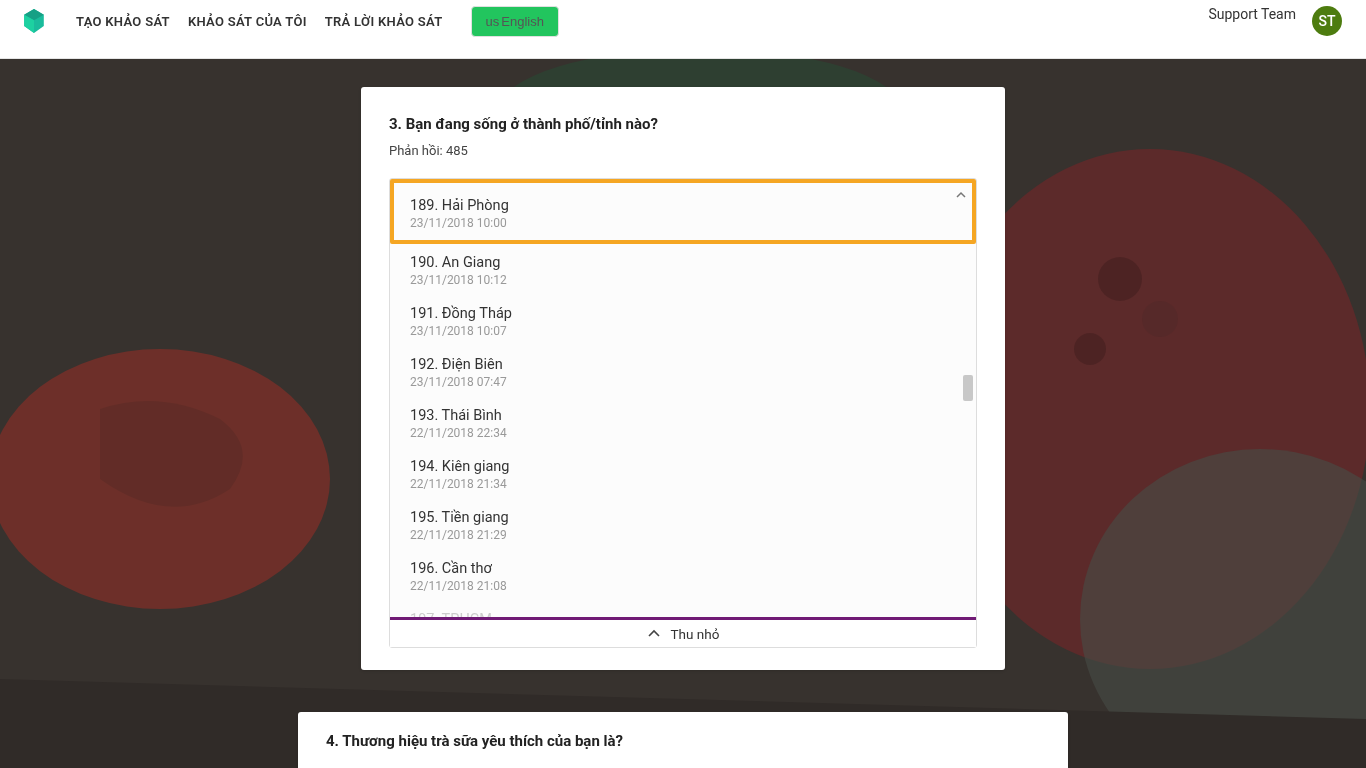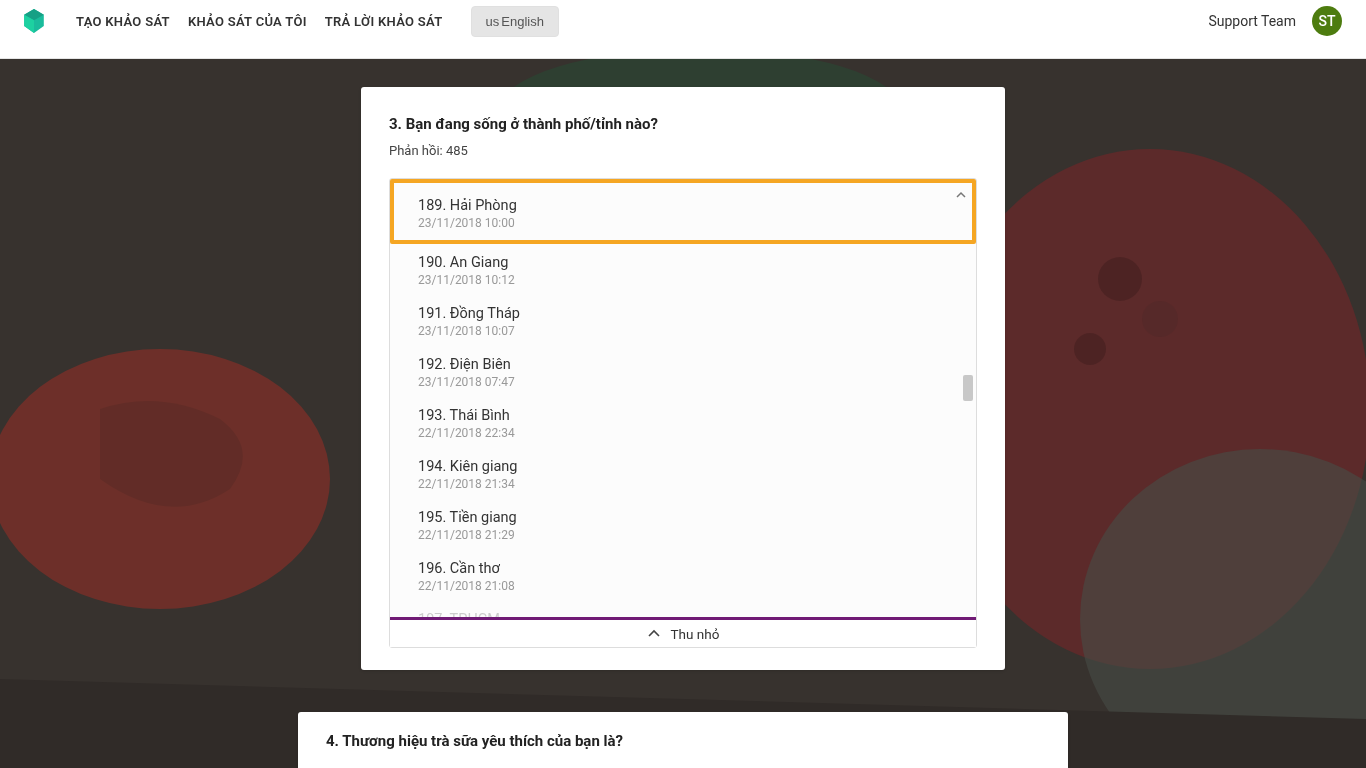--- a/index.html
+++ b/index.html
@@ -3,42 +3,42 @@
   <meta charset="utf-8">
   <style>
     * { margin: 0; padding: 0; box-sizing: border-box; }
     body { font-family: -apple-system, BlinkMacSystemFont, "Segoe UI", Roboto, "Helvetica Neue", Arial, sans-serif; background: #f5f5f5; overflow: hidden; height: 768px; width: 1366px; }
 
     
     .header { height: 59px; background: #fff; display: flex; align-items: center; padding: 0 24px 16px 20px; border-bottom: 1px solid #e5e5e5; }
     .logo { width: 28px; height: 28px; margin-right: 28px; }
     .nav-links { display: flex; gap: 18px; align-items: center; }
     .nav-link { font-size: 13px; font-weight: 600; color: #333; letter-spacing: 0.3px; cursor: pointer; }
-    .lang-btn { margin-left: 10px; background: #e5e5e5; border: 1px solid #e0e0e0; border-radius: 4px; padding: 7px 14px; font-size: 13px; color: #555; cursor: pointer; display: flex; align-items: center; gap: 2px; }
-    .header-right { margin-left: auto; display: flex; align-items: center; gap: 16px; }
+    .lang-btn { margin-left: 10px; background: #22c55e; border: 1px solid #e0e0e0; border-radius: 4px; padding: 7px 14px; font-size: 13px; color: #555; cursor: pointer; display: flex; align-items: center; gap: 2px; }
+    .header-right { margin-left: auto; display: flex; align-items: flex-start; gap: 16px; }
     .support-text { font-size: 14px; color: #333; }
     .avatar { width: 30px; height: 30px; border-radius: 50%; background: #4d7c0f; color: #fff; font-size: 14px; font-weight: 500; display: flex; align-items: center; justify-content: center; }
 
     
     .bg-layer { position: absolute; top: 59px; left: 0; right: 0; bottom: 0; overflow: hidden; }
     .bg-img { position: absolute; inset: 0; }
     .bg-overlay { position: absolute; inset: 0; background: rgba(40,40,40,0.55); }
 
     
     .content { position: absolute; top: 59px; left: 0; right: 0; bottom: 0; display: flex; flex-direction: column; align-items: center; overflow: hidden; }
 
     .card { width: 644px; background: #fff; border-radius: 3px; margin-top: 28px; padding: 28px 28px 22px 28px; box-shadow: 0 1px 3px rgba(0,0,0,0.15); }
     .card2 { width: 770px; background: #fff; border-radius: 3px; margin-top: 42px; padding: 20px 28px; box-shadow: 0 1px 3px rgba(0,0,0,0.15); }
 
     .question-title { font-size: 15px; font-weight: 700; color: #222; margin-bottom: 10px; }
     .response-count { font-size: 13px; color: #444; margin-bottom: 20px; }
 
     .list-panel { border: 1px solid #ddd; border-radius: 3px; background: #fcfcfc; position: relative; height: 470px; }
     .list-scroll { position: absolute; top: 0; left: 0; right: 0; height: 440px; overflow: hidden; }
-    .list-item { padding: 10px 20px 8px 28px; position: relative; }
+    .list-item { padding: 10px 20px 8px 20px; position: relative; }
     .list-item.highlighted { outline: 4px solid #f5a623; outline-offset: -4px; border-radius: 2px; }
     .item-text { font-size: 14.5px; color: #333; margin-bottom: 2px; }
     .item-date { font-size: 12px; color: #999; }
     .list-item.faded .item-text { color: #ccc; }
 
     .scroll-up-arrow { position: absolute; top: 6px; right: 6px; width: 14px; height: 14px; color: #888; }
     .scrollbar-track { position: absolute; top: 18px; bottom: 30px; right: 3px; width: 10px; }
     .scrollbar-thumb { position: absolute; top: 178px; right: 0; width: 10px; height: 26px; background: #c8c8c8; border-radius: 2px; }
 
     .collapse-bar { position: absolute; left: 0; right: 0; bottom: 0; height: 30px; background: rgba(255,255,255,0.97); border-top: 3px solid #701a75; display: flex; align-items: center; justify-content: center; gap: 10px; cursor: pointer; font-size: 13.5px; color: #333; }

